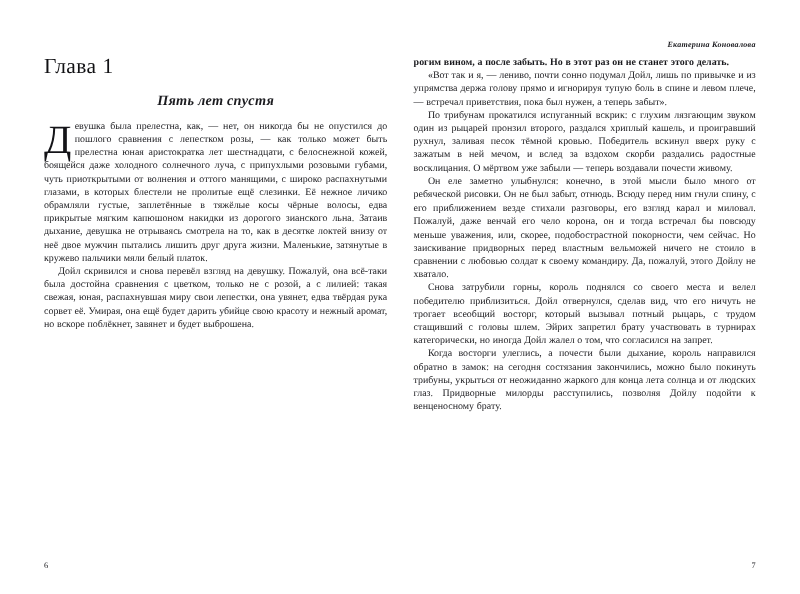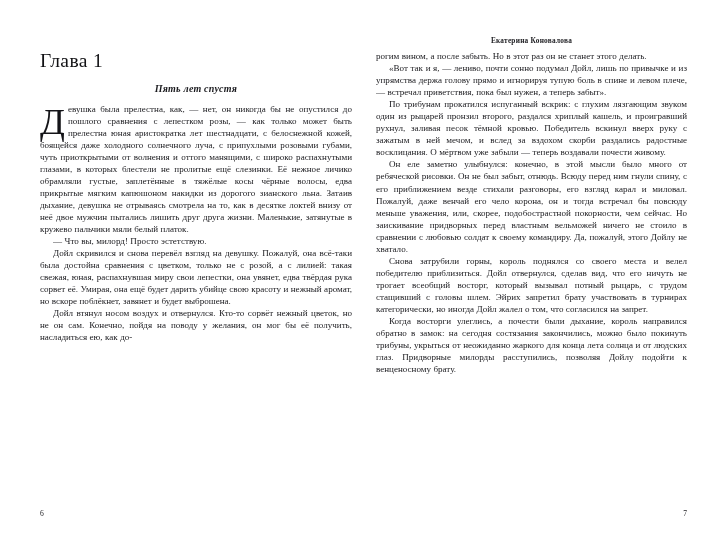--- a/index.html
+++ b/index.html
@@ -27,21 +27,22 @@
     position: relative;
     height: 540px;
     box-sizing: border-box;
   }
 
   .page-left  { width: 364px; padding: 0 12px 0 40px; }
   .page-right { width: 363px; padding: 0 40px 0 12px; }
 
   
   .running-head {
-    text-align: center;
+    text-align: right;
+    font-style: italic;
     font-weight: bold;
     font-size: 7.3px;
     letter-spacing: .25px;
     color: #1b1b1f;
     margin-top: 36px;
     height: 10px;
   }
   .running-head.blank { visibility: hidden; }
 
   
@@ -51,21 +52,21 @@
     font-weight: normal;
     letter-spacing: .4px;
     color: #111114;
     margin: 5px 0 0 0;
     line-height: 1;
   }
   .chapter-subtitle {
     text-align: center;
     font-style: italic;
     font-weight: bold;
-    font-size: 10px;
+    font-size: 13px;
     letter-spacing: .2px;
     margin: 12px 0 0 0;
     color: #1b1b1f;
   }
 
   
   .textblock {
     margin-top: 9px;
   }
   .textblock.right { margin-top: 4px; }
@@ -74,21 +75,21 @@
     margin: 0;
     text-align: justify;
     text-align-last: left;
     font-size: 9.05px;
     line-height: 12.05px;
     text-indent: 13px;
     hyphens: manual;
     color: #1a1a1e;
     word-spacing: .2px;
   }
-  p.para.cont { text-indent: 0; }
+  p.para.cont { text-indent: 0; font-weight: bold; }
 
   
   .dropcap {
     float: left;
     font-size: 36.5px;
     line-height: 31px;
     padding: 2px 3px 0 0;
     margin-top: 1px;
     font-weight: normal;
     color: #141418;
@@ -118,25 +119,23 @@
     <h1 class="chapter-title">Глава 1</h1>
 
     <div class="chapter-subtitle">Пять лет спустя</div>
 
     <div class="textblock">
 
       <p class="para opening"><span class="dropcap">Д</span><span>евушка была прелестна, как, — нет, он никогда бы не опустился до пошлого сравнения с лепестком розы, — как только может быть прелестна юная аристократка лет шестнадцати, с белоснежной кожей, боящейся даже холодного солнечного луча, с припухлыми розовыми губами, чуть приоткрытыми от волнения и оттого манящими, с широко распахнутыми глазами, в которых блестели не пролитые ещё слезинки. Её нежное личико обрамляли густые, заплетённые в тяжёлые косы чёрные волосы, едва прикрытые мягким капюшоном накидки из дорогого зианского льна. Затаив дыхание, девушка не отрываясь смотрела на то, как в десятке локтей внизу от неё двое мужчин пытались лишить друг друга жизни. Маленькие, затянутые в кружево пальчики мяли белый платок.</span></p>
 
 
 
-      <p class="para"><span>— Что вы, милорд! Просто эстетствую.</span></p>
 
       <p class="para"><span>Дойл скривился и снова перевёл взгляд на девушку. Пожалуй, она всё-таки была достойна сравнения с цветком, только не с розой, а с лилией: такая свежая, юная, распахнувшая миру свои лепестки, она увянет, едва твёрдая рука сорвет её. Умирая, она ещё будет дарить убийце свою красоту и нежный аромат, но вскоре поблёкнет, завянет и будет выброшена.</span></p>
 
-      <p class="para"><span>Дойл втянул носом воздух и отвернулся. Кто-то сорвёт нежный цветок, но не он сам. Конечно, пойдя на поводу у желания, он мог бы её получить, насладиться ею, как до-</span></p>
 
     </div>
 
     <div class="folio folio-left">6</div>
   </div>
 
   <div class="page page-right">
 
     <div class="running-head">Екатерина Коновалова</div>
 

